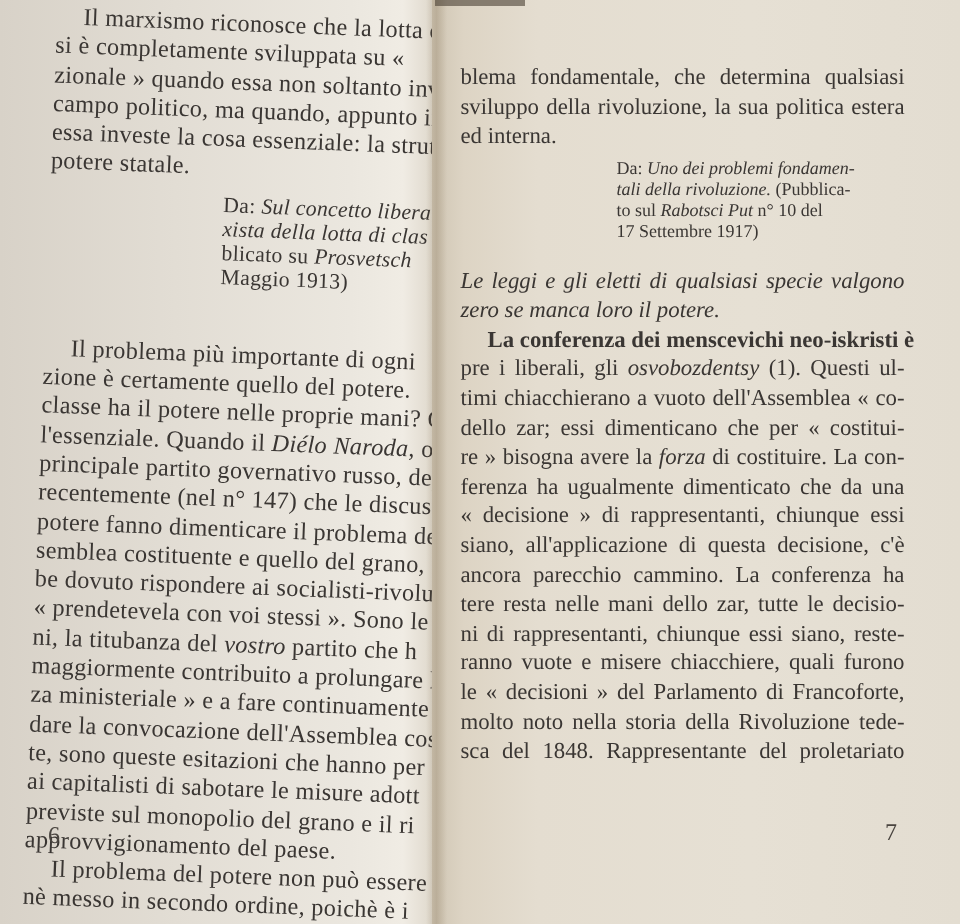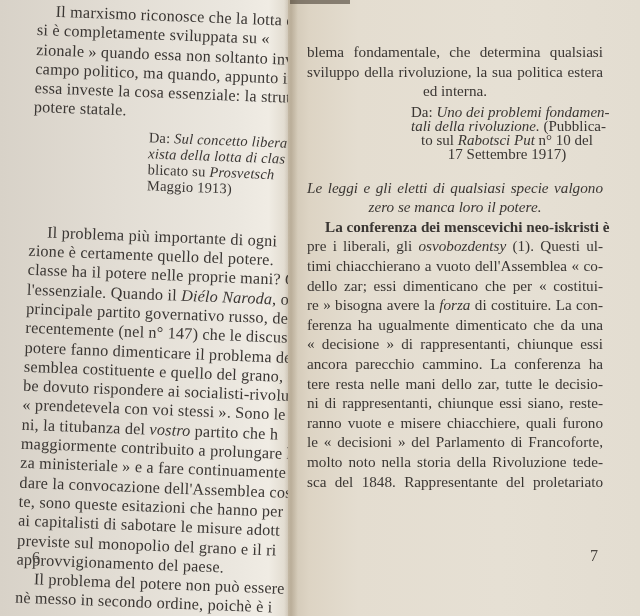--- a/index.html
+++ b/index.html
@@ -73,24 +73,24 @@
     }
     .gap1 { height: 34px; }
     .right-text {
       position: absolute;
       left: 307px;
       top: 42px;
       width: 296px;
       font-size: 15.2px;
       line-height: 19.6px;
     }
-    .right-text p { margin: 0; white-space: nowrap; text-align: center; }
+    .right-text p { margin: 0; white-space: nowrap; }
     .right-text .cite {
       margin-left: 104px;
-      font-size: 15px;
+      font-size: 12px;
       line-height: 14.2px;
       margin-top: 4px;
     }
     .right-text .quote {
       margin-top: 16px;
       font-style: italic;
     }
     .right-text .indent { text-indent: 18px; font-weight: bold; }
     .just { text-align: justify; text-align-last: justify; width: 296px; display: block; }
     i { font-style: italic; }
@@ -170,20 +170,21 @@
       <p>zero se manca loro il potere.</p>
     </div>
 
     <p class="just indent">La conferenza dei menscevichi neo-iskristi è</p>
     <p class="just"><span>pre i liberali, gli </span><i>osvobozdentsy</i><span> (1). Questi ul-</span></p>
     <p class="just">timi chiacchierano a vuoto dell'Assemblea « co-</p>
     <p class="just">dello zar; essi dimenticano che per « costitui-</p>
     <p class="just"><span>re » bisogna avere la </span><i>forza</i><span> di costituire. La con-</span></p>
     <p class="just">ferenza ha ugualmente dimenticato che da una</p>
     <p class="just">« decisione » di rappresentanti, chiunque essi</p>
+    <p class="just">siano, all'applicazione di questa decisione, c'è</p>
     <p class="just">ancora parecchio cammino. La conferenza ha</p>
     <p class="just">tere resta nelle mani dello zar, tutte le decisio-</p>
     <p class="just">ni di rappresentanti, chiunque essi siano, reste-</p>
     <p class="just">ranno vuote e misere chiacchiere, quali furono</p>
     <p class="just">le « decisioni » del Parlamento di Francoforte,</p>
     <p class="just">molto noto nella storia della Rivoluzione tede-</p>
     <p class="just">sca del 1848. Rappresentante del proletariato</p>
     <p class="just"></p>
 
   </div>

